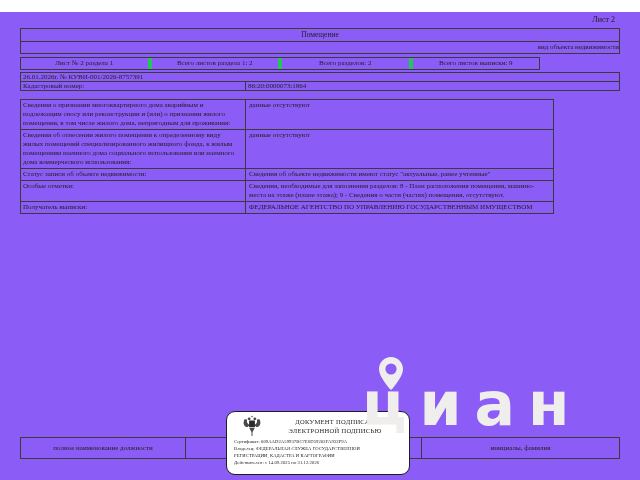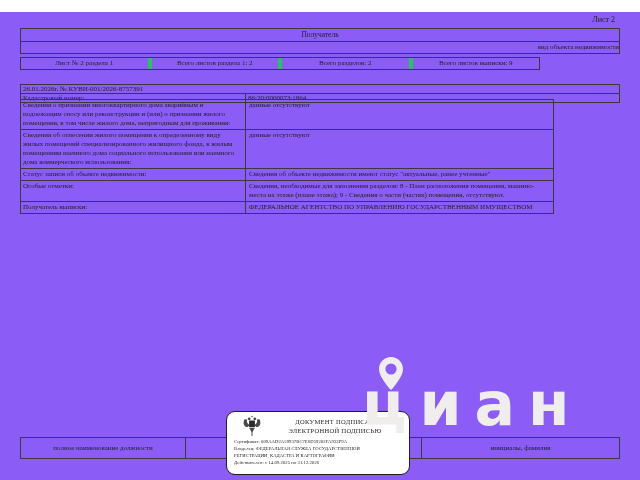--- a/index.html
+++ b/index.html
@@ -16,21 +16,21 @@
   .object-table .row2 { height: 11px; line-height: 10px; text-align: right; font-size: 7px; }
 
   
   .sheets-table { position: absolute; left: 20px; top: 45px; width: 520px; height: 13px; display: flex; border: 1px solid #3a3a3a; }
   .sheets-table .cell { flex: 1; border-left: 4px solid #22c55e; font-size: 7px; line-height: 11px; text-align: center; overflow: hidden; white-space: nowrap; }
   .sheets-table .cell:first-child { border-left: none; }
 
   
   .doc-table { position: absolute; left: 20px; top: 60px; width: 600px; }
   .doc-table .trow { display: flex; border: 1px solid #3a3a3a; margin-top: -1px; }
-  .doc-table .trow:first-child { margin-top: 12px; }
+  .doc-table .trow:first-child { margin-top: 0; }
   .doc-table .c { font-size: 7px; line-height: 8px; padding: 0 2px; }
   .doc-table .label-c { width: 225px; border-right: 1px solid #3a3a3a; }
   .doc-table .value-c { flex: 1; }
 
   
   .details-table { position: absolute; left: 20px; top: 88px; width: 534px; }
   .details-table .trow { display: flex; border: 1px solid #3a3a3a; margin-top: -1px; }
   .details-table .label-c { width: 225px; border-right: 1px solid #3a3a3a; font-size: 7px; line-height: 9px; padding: 1px 3px 1px 2px; }
   .details-table .value-c { flex: 1; font-size: 7px; line-height: 9px; padding: 1px 3px; }
 
@@ -53,21 +53,21 @@
   .stamp-details { margin: 4px 4px 0 7px; font-size: 4.6px; line-height: 6.9px; letter-spacing: 0.1px; }
 </style>
 </head>
 <body>
 
 <div class="page">
 
   <div class="sheet-label">Лист 2</div>
 
   <div class="object-table">
-    <div class="row1">Получатель</div>
+    <div class="row1">Помещение</div>
     <div class="row2">вид объекта недвижимости</div>
   </div>
 
   <div class="sheets-table">
     <div class="cell">Лист № 2 раздела 1</div>
     <div class="cell">Всего листов раздела 1: 2</div>
     <div class="cell">Всего разделов: 2</div>
     <div class="cell">Всего листов выписки: 9</div>
   </div>
 

